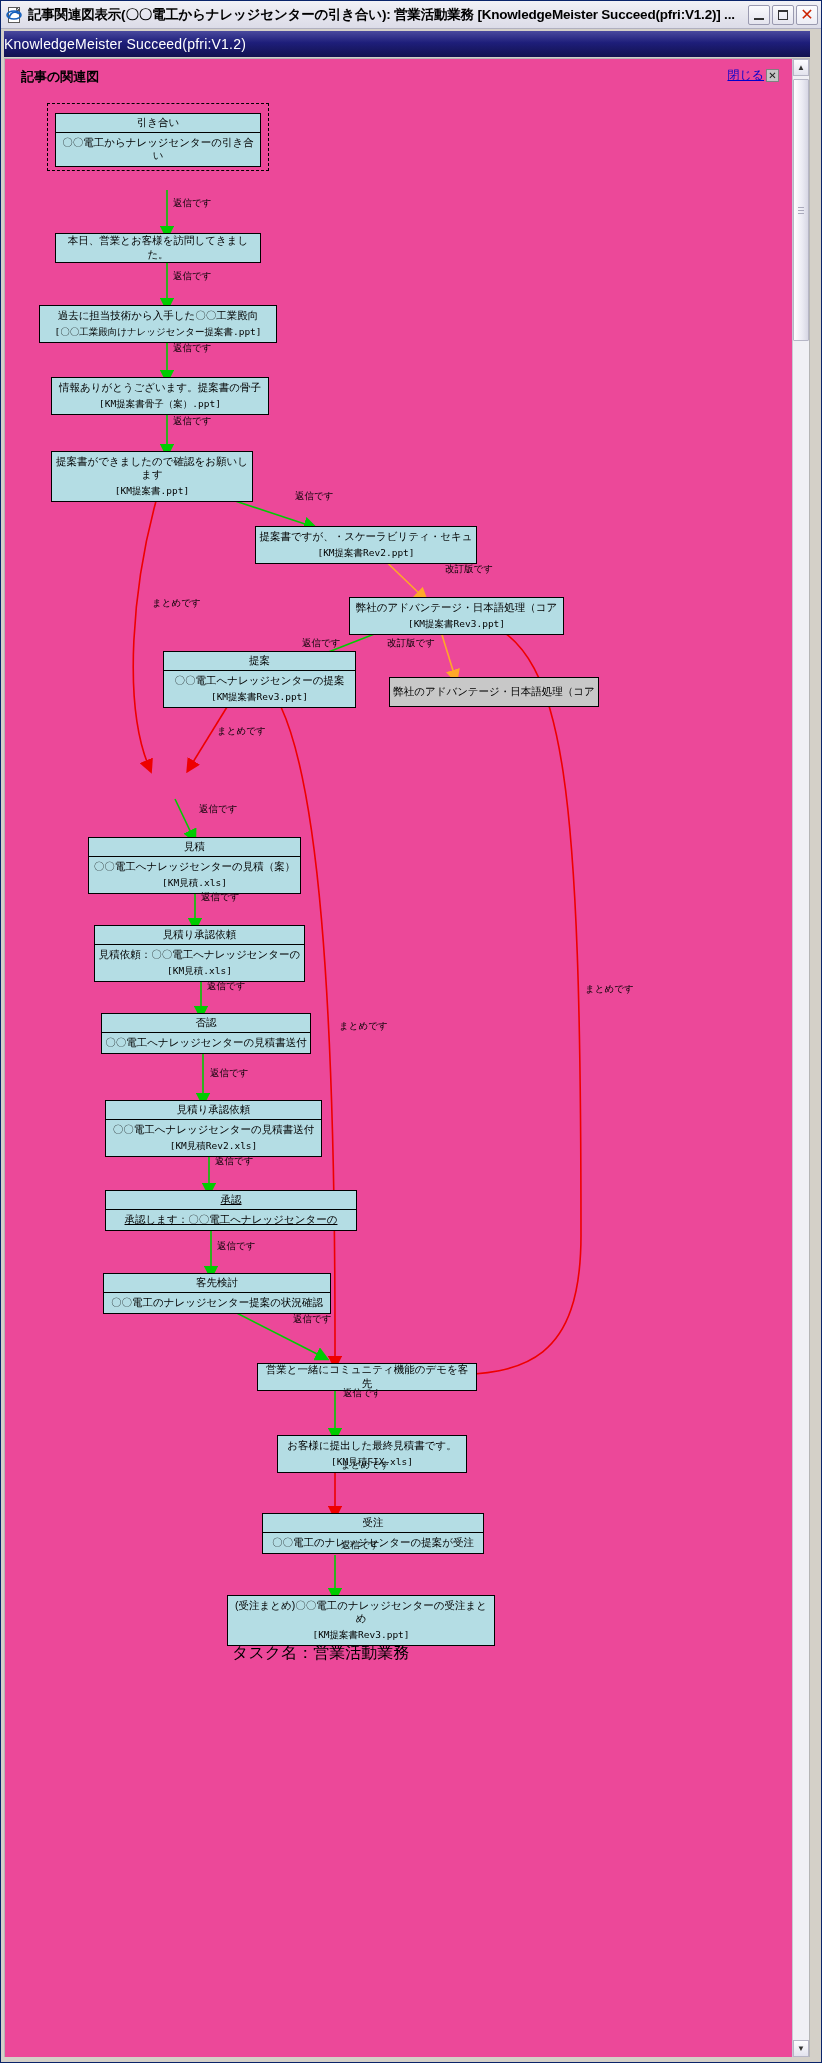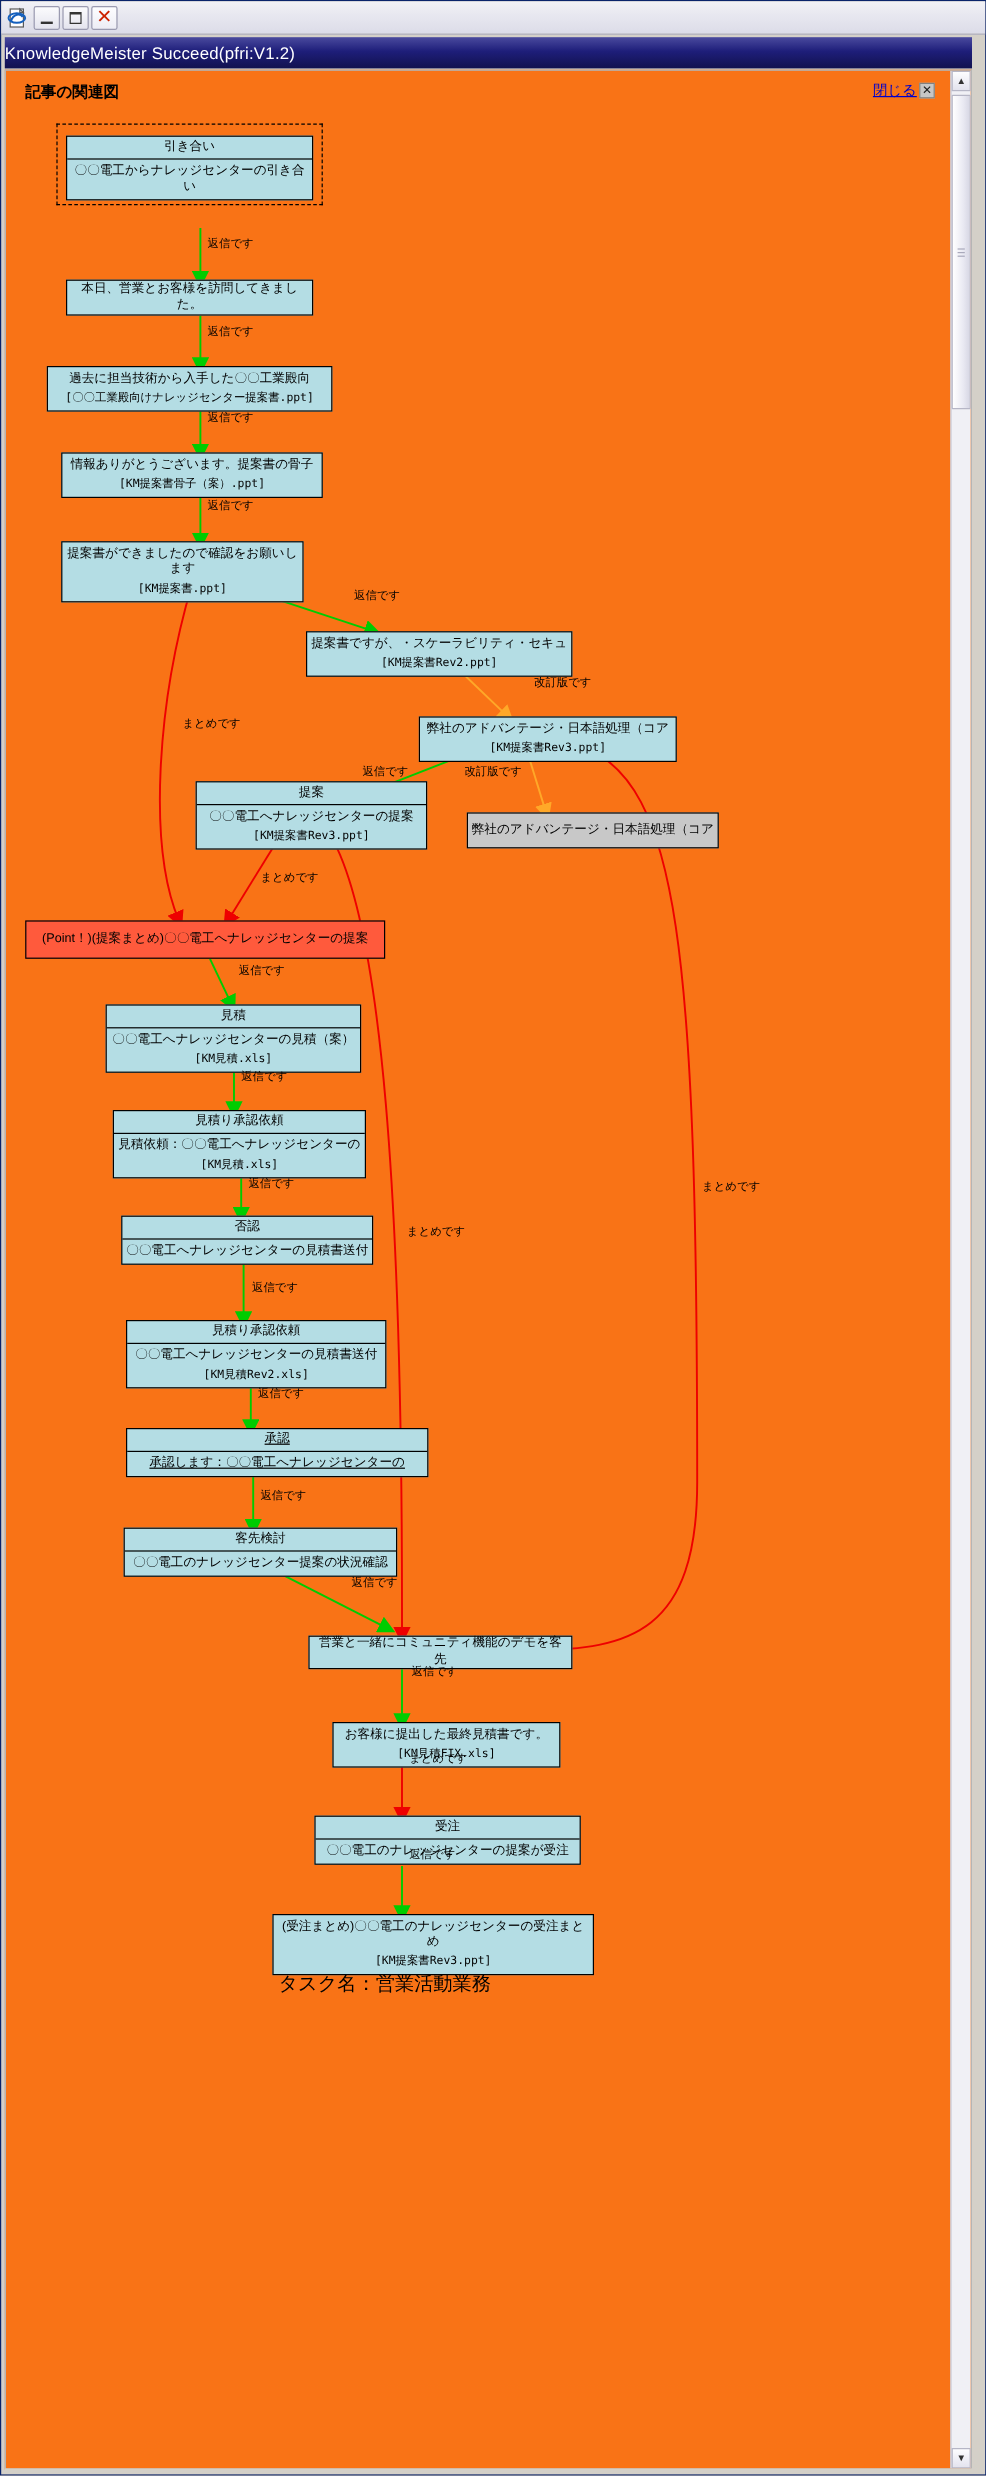--- a/index.html
+++ b/index.html
@@ -58,21 +58,21 @@
     position: absolute; left: 3px; top: 30px; width: 806px; height: 26px;
     background: linear-gradient(to bottom,#4a4a9e 0%, #1e1e7a 45%, #12124f 100%);
     display: flex; align-items: center;
   }
   #appbanner .label {
     color: #ffffff; font-size: 14px; padding-left: 0; letter-spacing: .2px;
   }
   
   #pagearea {
     position: absolute; left: 3px; top: 57px; width: 806px; height: 2000px;
-    background: #f97316;
+    background: #ec4899;
     border: 1px solid #b5b5b5;
     overflow: hidden;
   }
   #scrollbar {
     position: absolute; right: 0; top: 0; width: 17px; height: 100%;
     background: #f0f0f5; border-left: 1px solid #c9c9d4;
   }
   #sb-up, #sb-down {
     position: absolute; left: 0; width: 16px; height: 17px;
     background: linear-gradient(to bottom,#fdfdff,#e3e3ee);
@@ -153,20 +153,21 @@
 
   <div id="titlebar">
     <span id="ie-icon">
       <svg width="18" height="18" viewBox="0 0 18 18">
         <rect x="2.5" y="1.5" width="11" height="15" fill="#fff" stroke="#5a5a5a"></rect>
         <path d="M10.5 1.5 L13.5 4.5 L10.5 4.5 Z" fill="#d8d8d8" stroke="#5a5a5a"></path>
         <ellipse cx="8" cy="9" rx="7" ry="4" fill="none" stroke="#1560bd" stroke-width="1.6"></ellipse>
         <path d="M3 12 C5 5, 11 5, 13 8" fill="none" stroke="#1560bd" stroke-width="1.8"></path>
       </svg>
     </span>
+    <span id="titlebar-text">記事関連図表示(〇〇電工からナレッジセンターの引き合い): 営業活動業務 [KnowledgeMeister Succeed(pfri:V1.2)] ...</span>
     <span class="winbtn">
         <i class="min-bar"></i>
       </span>
     <span class="winbtn">
         <i class="max-box"></i>
       </span>
     <span class="winbtn close">
         <span class="glyph">✕</span>
       </span>
   </div>
@@ -290,23 +291,20 @@
       <div class="node" style="left:158px; top:566px; width:193px;">
         <div class="hdr">提案</div>
         <div class="body">〇〇電工へナレッジセンターの提案</div>
         <div class="fname" style="padding:0 3px 4px;">[KM提案書Rev3.ppt]</div>
       </div>
 
       <div class="node gray noheader" style="left:384px; top:592px; width:210px; height:30px;">
         <div class="body">弊社のアドバンテージ・日本語処理（コア</div>
       </div>
 
-      <div class="node red noheader" style="left:16px; top:682px; width:300px; height:32px;">
-        <div class="body">(Point！)(提案まとめ)〇〇電工へナレッジセンターの提案</div>
-      </div>
 
       <div class="node" style="left:83px; top:752px; width:213px;">
         <div class="hdr">見積</div>
         <div class="body">〇〇電工へナレッジセンターの見積（案）</div>
         <div class="fname" style="padding:0 3px 4px;">[KM見積.xls]</div>
       </div>
 
       <div class="node" style="left:89px; top:840px; width:211px;">
         <div class="hdr">見積り承認依頼</div>
         <div class="body">見積依頼：〇〇電工へナレッジセンターの</div>

